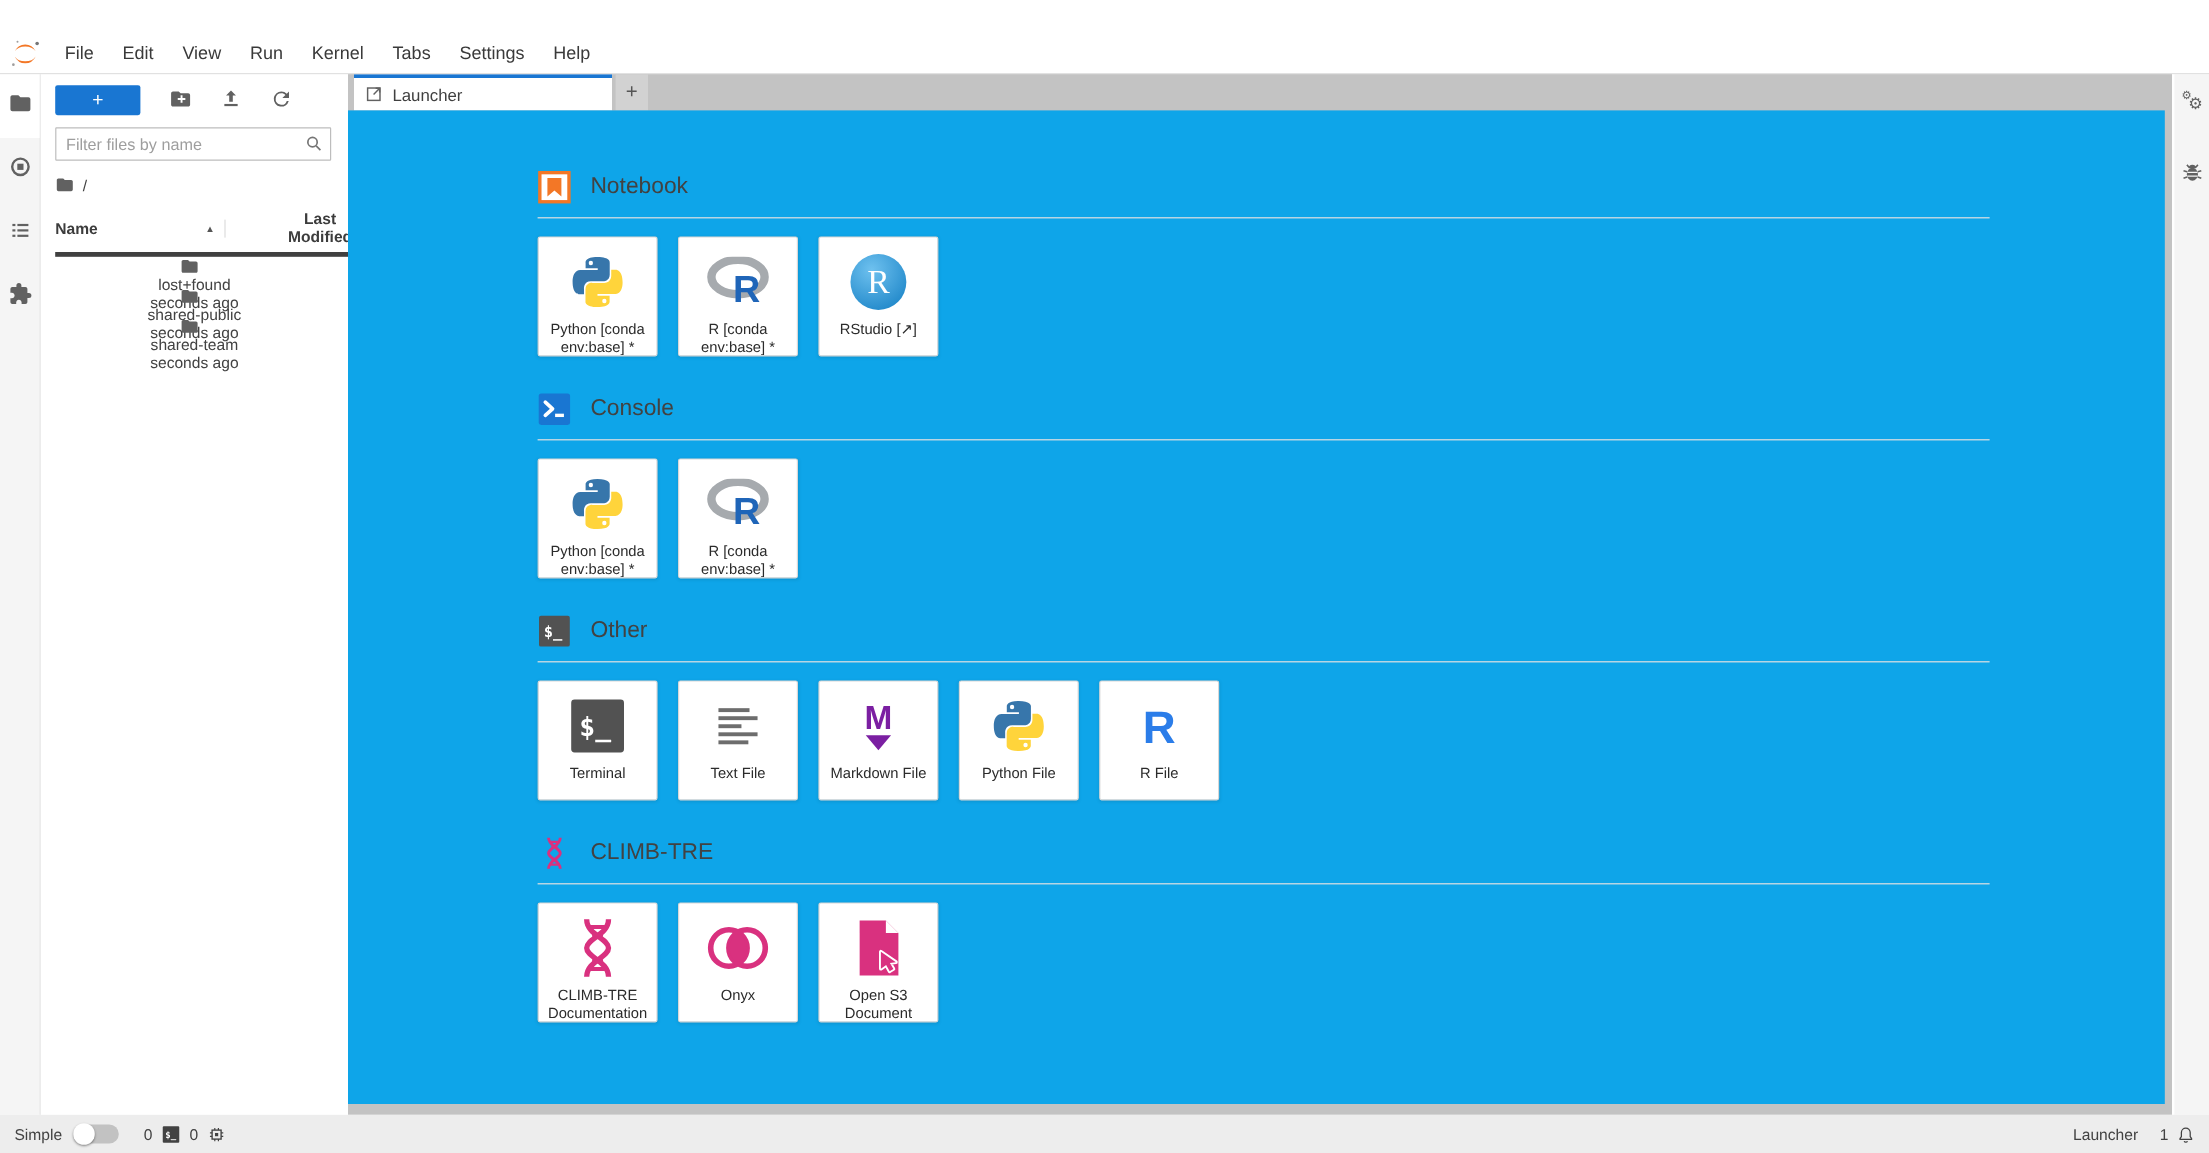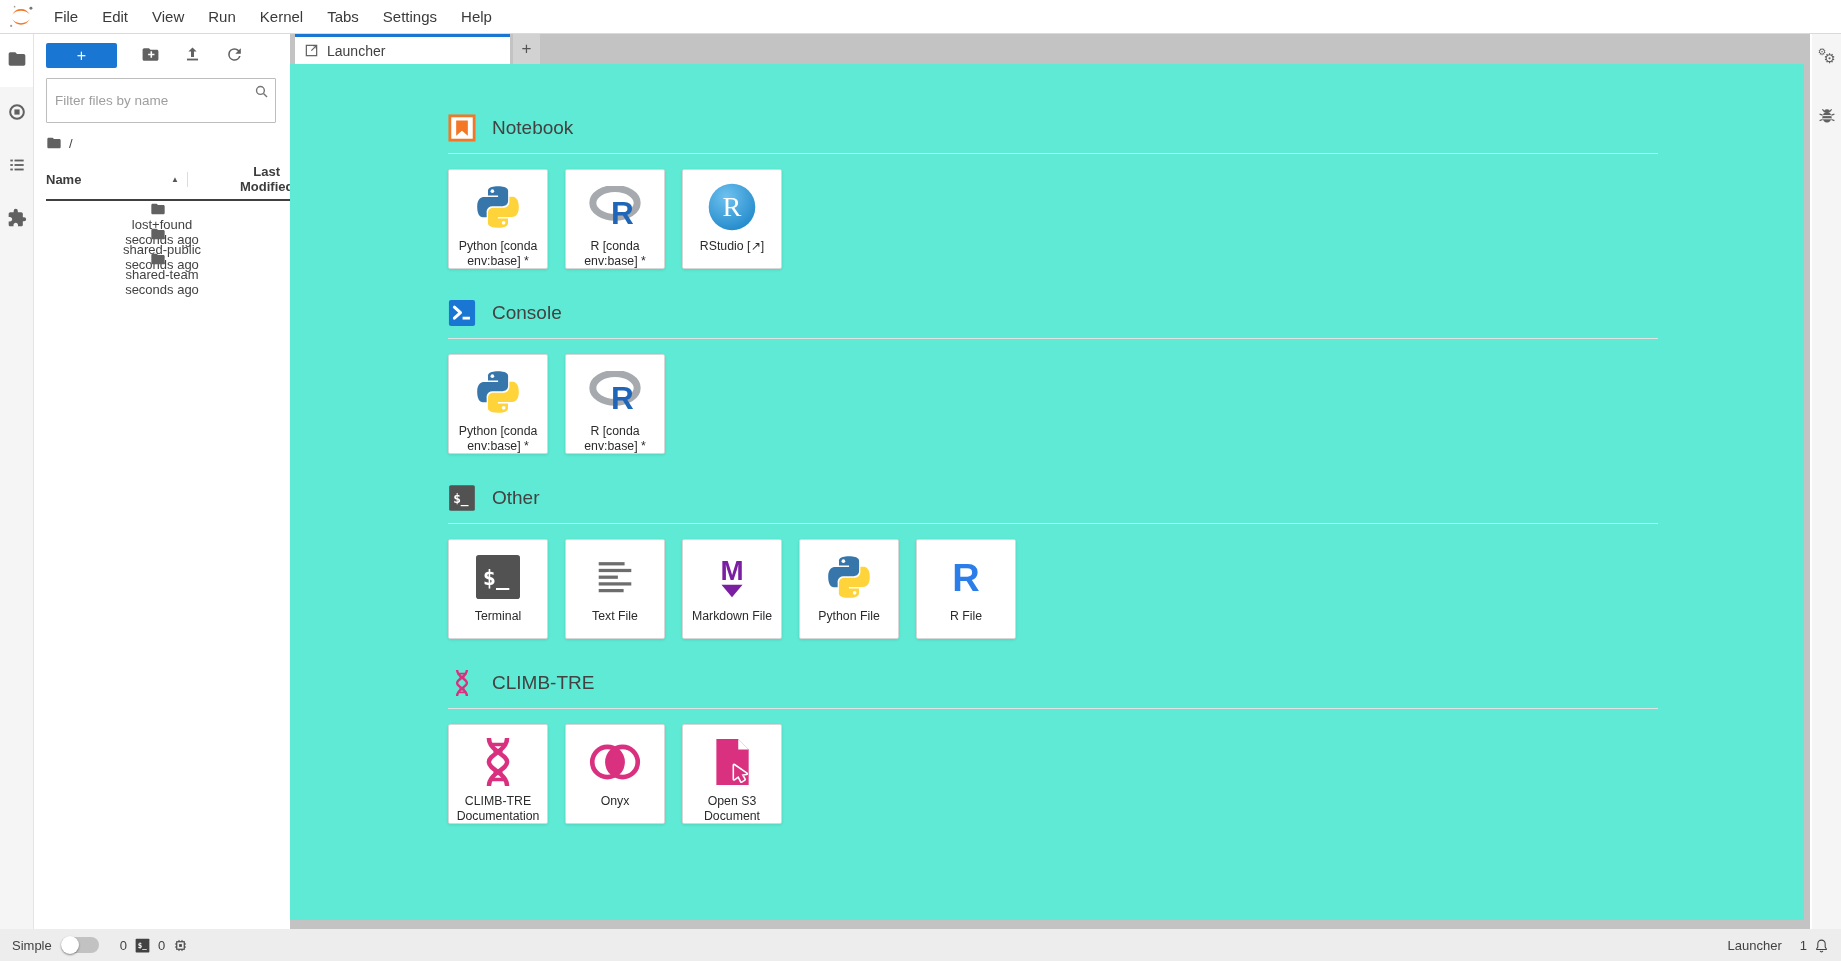--- a/index.html
+++ b/index.html
@@ -1,70 +1,70 @@
 <!DOCTYPE html>
 <html style="--accent: #1976d2;"><head>
 <meta charset="utf-8">
 <style>
   html,body{margin:0;padding:0;width:1841px;height:961px;overflow:hidden;
     font-family:"Liberation Sans","DejaVu Sans",sans-serif;background:#fff;}
   .app{width:1841px;height:961px;display:flex;flex-direction:column;}
 
   
   .menubar{height:33px;flex:0 0 auto;display:flex;align-items:center;background:#fff;
-    border-bottom:1px solid #dadada;padding-left:5px;}
+    border-bottom:1px solid #dadada;padding-left:5px;margin-top:28px;}
   .logo{width:28px;height:28px;margin:0 7px 0 2px;display:flex;align-items:center;justify-content:center;}
   .menu-item{padding:0 12px;font-size:15px;color:#3a3a3a;line-height:32px;cursor:default;}
 
   
   .main-row{flex:1;display:flex;min-height:0;}
 
   .activity-bar{width:33px;flex:0 0 auto;background:#f5f5f5;border-right:1px solid #e4e4e4;
     display:flex;flex-direction:column;align-items:center;}
   .act-btn{width:33px;height:53px;display:flex;align-items:center;justify-content:center;}
   .act-btn svg{width:20px;height:20px;}
   .act-btn.active{background:#fff;}
 
   .file-browser{width:256px;flex:0 0 auto;background:#fff;display:flex;flex-direction:column;font-size:13px;}
   .fb-toolbar{display:flex;align-items:center;padding:9px 10px 7px 12px;}
   .new-btn{width:71px;height:25px;background:var(--accent,#1976d2);color:#fff;border:none;
     border-radius:2px;font-size:16px;display:flex;align-items:center;justify-content:center;margin-right:12px;}
   .fb-tool{width:20px;height:20px;margin:0 11px;display:flex;align-items:center;justify-content:center;}
   .fb-tool svg{width:19px;height:19px;}
   .fb-filter{margin:3px 14px 0 12px;position:relative;}
-  .fb-filter input{width:100%;height:45px;box-sizing:border-box;border:1px solid #bdbdbd;border-radius:1px;
+  .fb-filter input{width:100%;height:28px;box-sizing:border-box;border:1px solid #bdbdbd;border-radius:1px;
     padding:0 28px 0 8px;font-size:13.5px;color:#333;font-family:inherit;outline:none;}
   .fb-filter input::placeholder{color:#9e9e9e;}
   .fb-filter .search{position:absolute;right:6px;top:5px;width:17px;height:17px;}
   .fb-crumb{display:flex;align-items:center;padding:12px 12px 9px;color:#424242;}
   .fb-crumb .crumb-icon svg{width:16px;height:16px;display:block;}
   .fb-crumb .root{margin-left:7px;font-size:13px;}
   .fb-head{display:flex;align-items:center;margin:0 0 0 12px;padding:4px 12px 5px 0;
-    border-bottom:2px solid #404040;font-weight:bold;color:#3c3c3c;gap:42px;}
+    border-bottom:4px solid #404040;font-weight:bold;color:#3c3c3c;gap:42px;}
   .col-name{flex:0 0 133px;display:flex;align-items:center;justify-content:space-between;
     border-right:1px solid #dcdcdc;padding-right:8px;margin-right:10px;}
   .sort-arrow{font-size:8px;color:#555;}
   .col-mod{flex:1;text-align:center;}
   .fb-row{display:flex;align-items:center;height:25px;padding:0 12px;color:#424242;flex-direction:column;}
   .fb-row .ficon{width:16px;height:16px;margin-right:8px;display:flex;align-items:center;}
   .fb-row .ficon svg{width:16px;height:16px;}
   .fb-row .fname{flex:1;}
   .fb-row .fmod{text-align:right;}
 
   
   .dock{flex:1;min-width:0;display:flex;flex-direction:column;background:#c3c3c3;}
   .tab-bar{height:30px;flex:0 0 auto;display:flex;align-items:stretch;background:#c3c3c3;}
   .tab{width:215px;box-sizing:border-box;margin-left:5px;background:#fff;
     border-top:3px solid var(--accent,#1976d2);display:flex;align-items:center;
     padding:0 9px;font-size:14px;color:#404040;}
   .tab .tab-icon{width:15px;height:15px;margin-right:8px;display:flex;align-items:center;}
   .add-tab{width:27px;margin-left:3px;background:#d2d2d2;display:flex;align-items:center;
     justify-content:center;font-size:17px;color:#555;}
   .dock-body{flex:1;min-height:0;padding:0 6px 9px 0;box-sizing:border-box;}
-  .dock-white{background:#5eead4;width:100%;height:100%;box-sizing:border-box;overflow:hidden;}
+  .dock-white{background:#0ea5e9;width:100%;height:100%;box-sizing:border-box;overflow:hidden;}
 
   
   .launcher{padding:50px 0 0 158px;}
   .section{margin:0;}
   .sec-head{display:flex;align-items:center;height:28px;margin-bottom:11px;}
   .sec-icon{width:28px;height:28px;display:flex;align-items:center;justify-content:center;}
   .sec-icon svg{width:28px;height:28px;}
   .sec-title{font-size:19px;color:#424242;margin-left:16px;}
   .section hr{border:none;border-top:1px solid #e2e2e2;margin:0 0 15px 0;width:1210px;}
   .cards{display:flex;gap:17px;margin-bottom:30px;}

